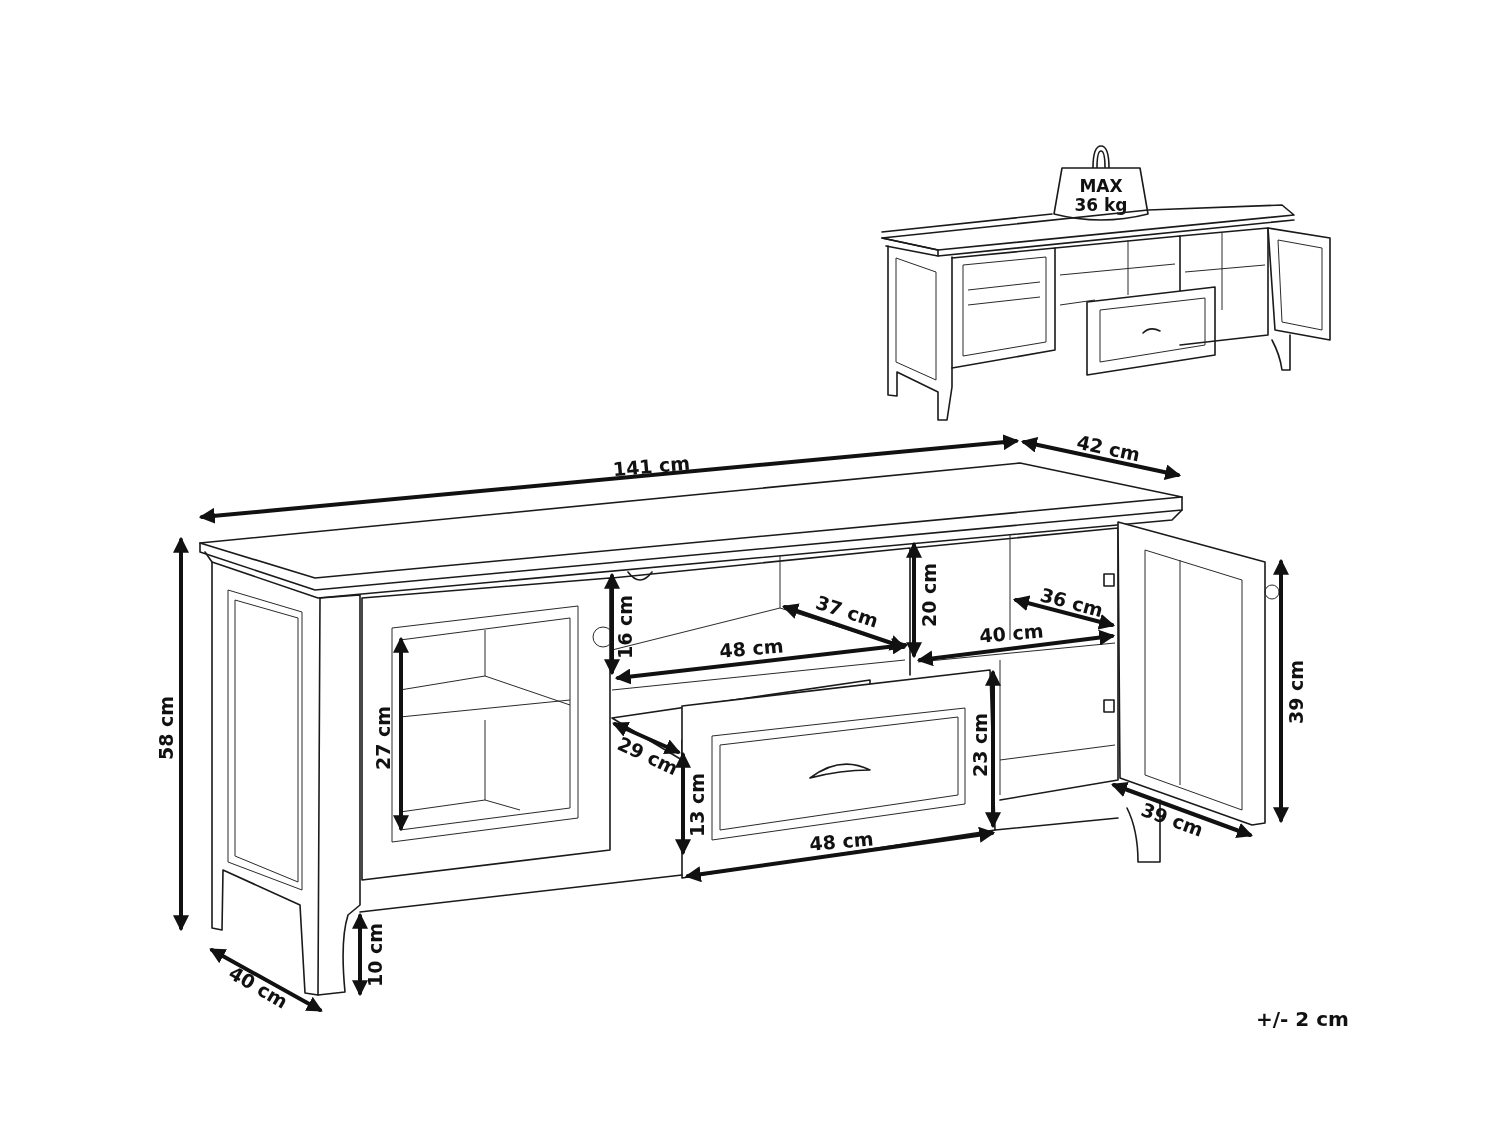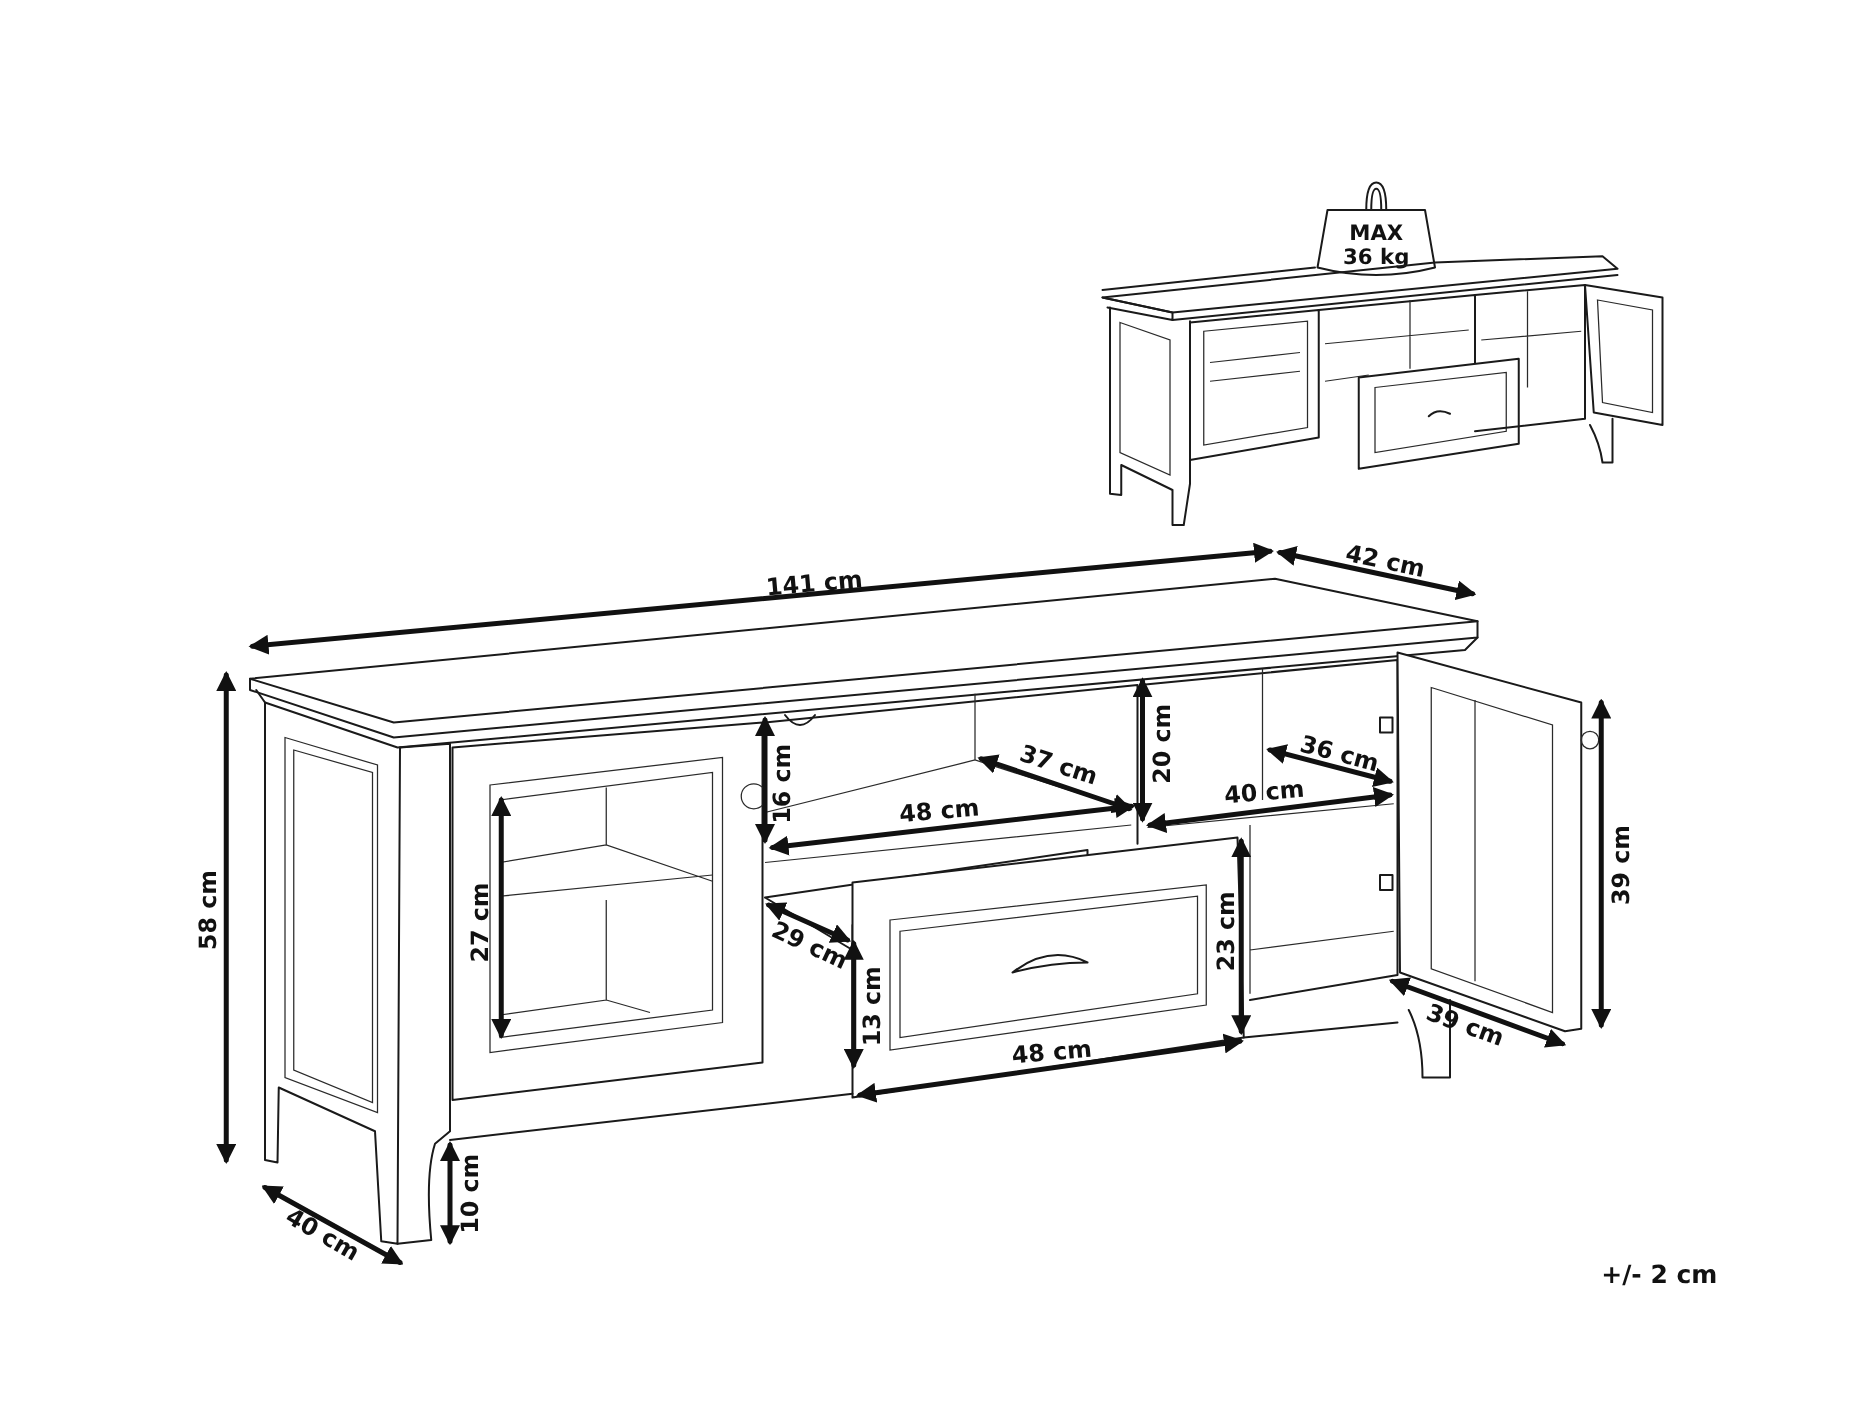--- a/index.html
+++ b/index.html
@@ -4,21 +4,21 @@
 <style>
   html, body { margin:0; padding:0; background:#ffffff; }
   body { width:1500px; height:1126px; position:relative; overflow:hidden; font-family:"DejaVu Sans", sans-serif; }
   svg { position:absolute; left:0; top:0; }
   .ln { fill:none; stroke:#1a1a1a; stroke-width:1.6; stroke-linejoin:round; stroke-linecap:round; }
   .thin { fill:none; stroke:#2a2a2a; stroke-width:1.0; }
   .fillw { fill:#ffffff; stroke:#1a1a1a; stroke-width:1.6; stroke-linejoin:round; }
   .dim { fill:none; stroke:#111; stroke-width:4; stroke-linecap:round; }
   .lbl { font-family:"DejaVu Sans", sans-serif; font-weight:bold; font-size:19px; fill:#111; }
   .small { font-family:"DejaVu Sans", sans-serif; font-weight:bold; font-size:17px; fill:#111; }
-  .tol { position:absolute; left:1256px; top:1007px; font-family:"DejaVu Sans", sans-serif; font-weight:bold; font-size:20px; color:#111;margin-left:25px; }
+  .tol { position:absolute; left:1256px; top:1007px; font-family:"DejaVu Sans", sans-serif; font-weight:bold; font-size:20px; color:#111; }
 </style>
 </head>
 <body>
 
 <svg width="1500" height="1126" viewBox="0 0 1500 1126">
   <defs>
     <marker id="ah" viewBox="0 0 10 10" refX="8" refY="5" markerWidth="4" markerHeight="4" orient="auto-start-reverse">
       <path d="M0,0 L10,5 L0,10 z" fill="#111"></path>
     </marker>
   </defs>

